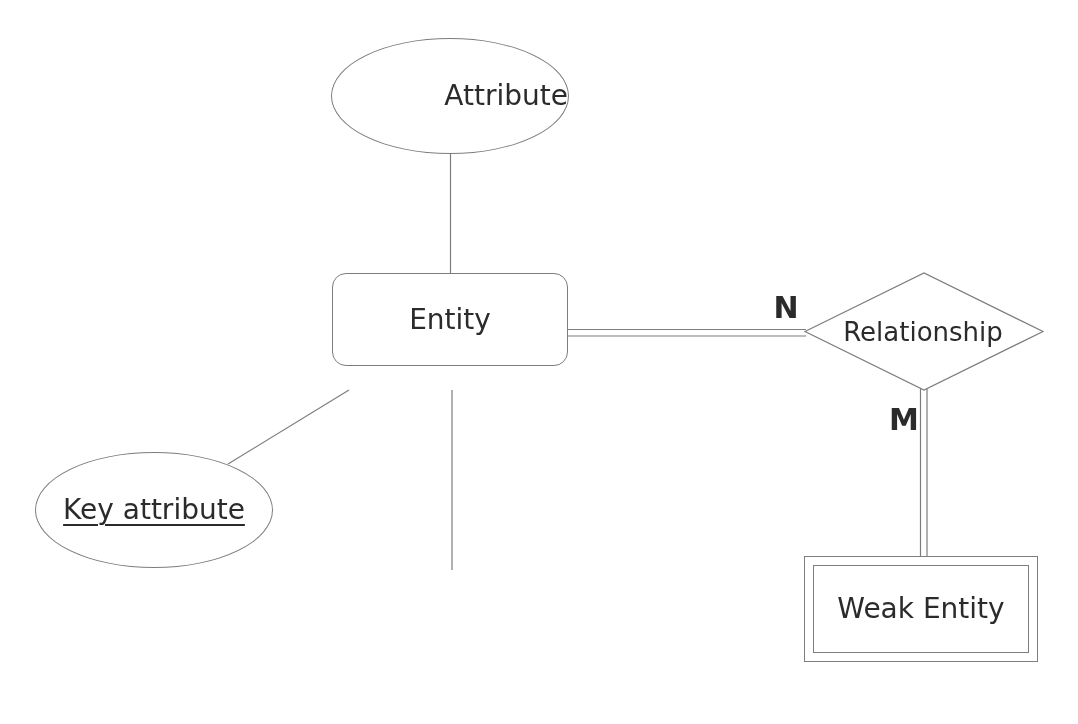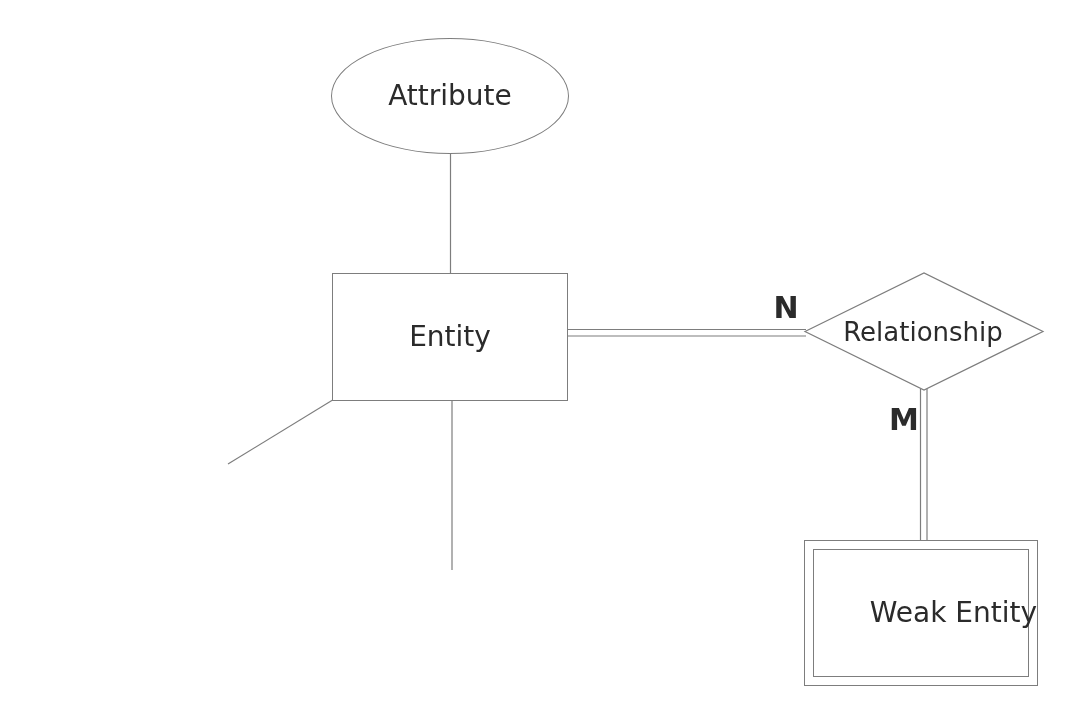--- a/index.html
+++ b/index.html
@@ -95,33 +95,36 @@
     </g>
 
     <g>
       <line x1="920.5" y1="389" x2="920.5" y2="568"></line>
       <line x1="927" y1="389" x2="927" y2="568"></line>
     </g>
 
     <polygon points="805,331.5 924,273 1043,331.5 924,390"></polygon>
   </svg>
 
-  <div class="node ellipse" style="left:331px; top:38px; width:238px; height:116px;">
+  <div class="node ellipse" style="left:331px; top:38px; width:238px; height:116px;justify-content:flex-end;">
     <span class="lbl">Attribute</span>
   </div>
 
-  <div class="node" style="left:332px; top:273px; width:236px; height:128px;">
+  <div class="node" style="left:332px; top:273px; width:236px; height:93px;border-radius:14px;">
     <span class="lbl">Entity</span>
   </div>
 
   <div class="float-label" style="left:833px; top:315px; width:180px; height:34px;">Relationship</div>
 
+  <div class="node ellipse" style="left:35px; top:452px; width:238px; height:116px;">
+    <span class="lbl underlined">Key attribute</span>
+  </div>
 
 
-  <div class="node" style="left:804px; top:540px; width:234px; height:146px;justify-content:flex-end;">
+  <div class="node" style="left:804px; top:556px; width:234px; height:106px;">
     <div class="inner-rect"></div>
     <span class="lbl">Weak Entity</span>
   </div>
 
   <div class="card-label" style="left:764px; top:293px;">N</div>
   <div class="card-label" style="left:882px; top:405px;">M</div>
 
 </div>
 
 </body></html>

